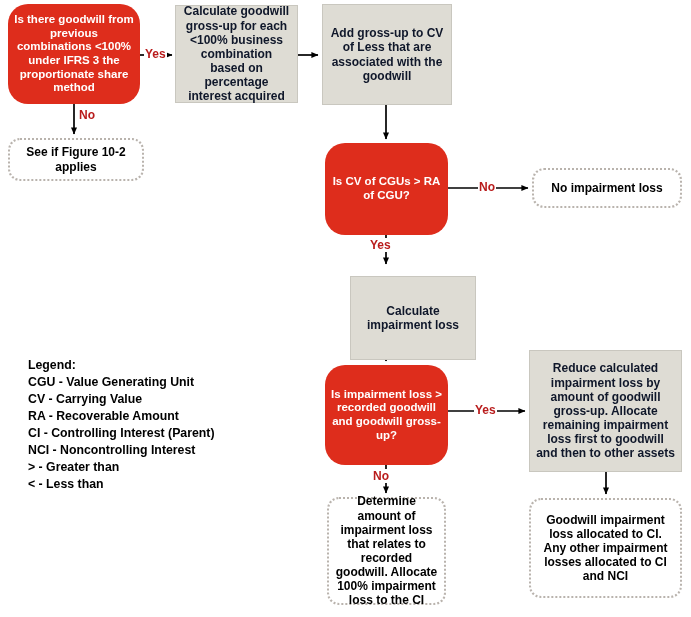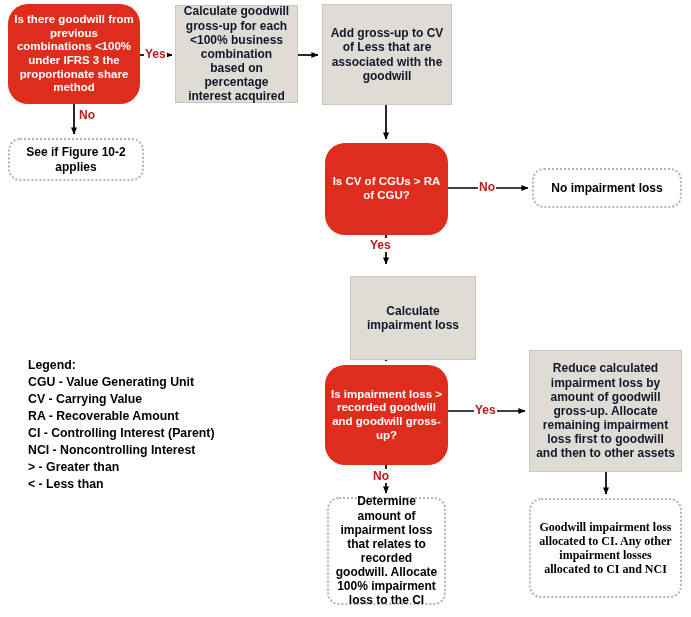--- a/index.html
+++ b/index.html
@@ -146,21 +146,21 @@
   </div>
 
   <div class="node node-process" style="left:529px; top:350px; width:153px; height:122px;">
     <span>Reduce calculated impairment loss by amount of goodwill gross-up. Allocate remaining impairment loss first to goodwill and then to other assets</span>
   </div>
 
   <div class="node node-terminal" style="left:327px; top:497px; width:119px; height:108px;">
     <span>Determine amount of impairment loss that relates to recorded goodwill. Allocate 100% impairment loss to the CI</span>
   </div>
 
-  <div class="node node-terminal" style="left:529px; top:498px; width:153px; height:100px;font-family:Liberation Serif, serif;">
+  <div class="node node-terminal" style="left:529px; top:498px; width:153px; height:100px;">
     <span>Goodwill impairment loss allocated to CI. Any other impairment losses allocated to CI and NCI</span>
   </div>
 
   <div class="edge-label" style="left:144px; top:47px;">Yes</div>
 
   <div class="edge-label" style="left:78px; top:108px;">No</div>
 
   <div class="edge-label" style="left:478px; top:180px;">No</div>
 
   <div class="edge-label" style="left:369px; top:238px;">Yes</div>

